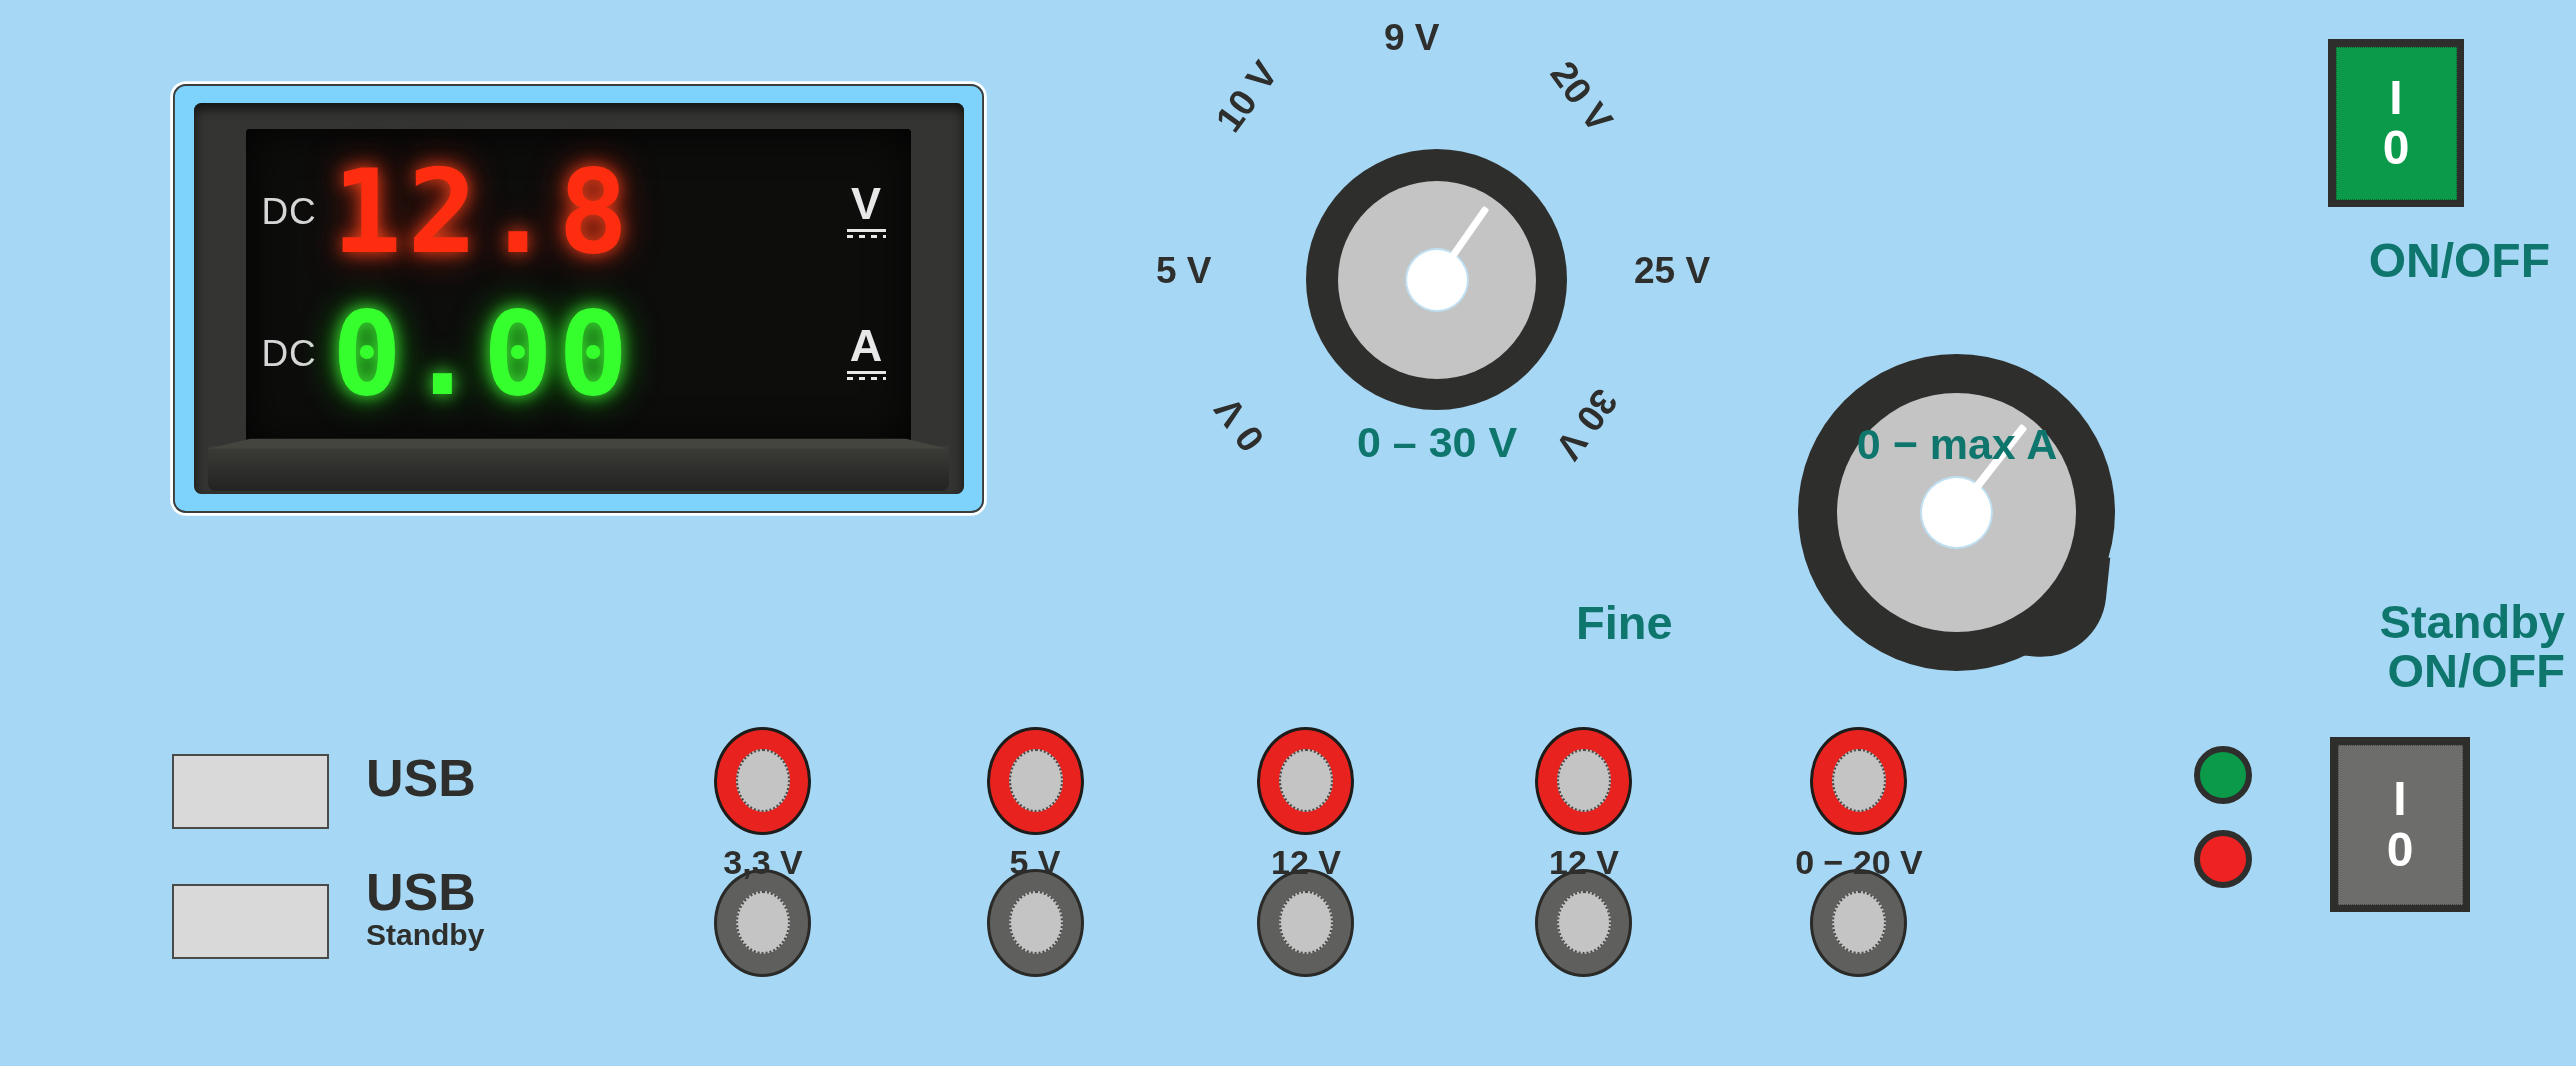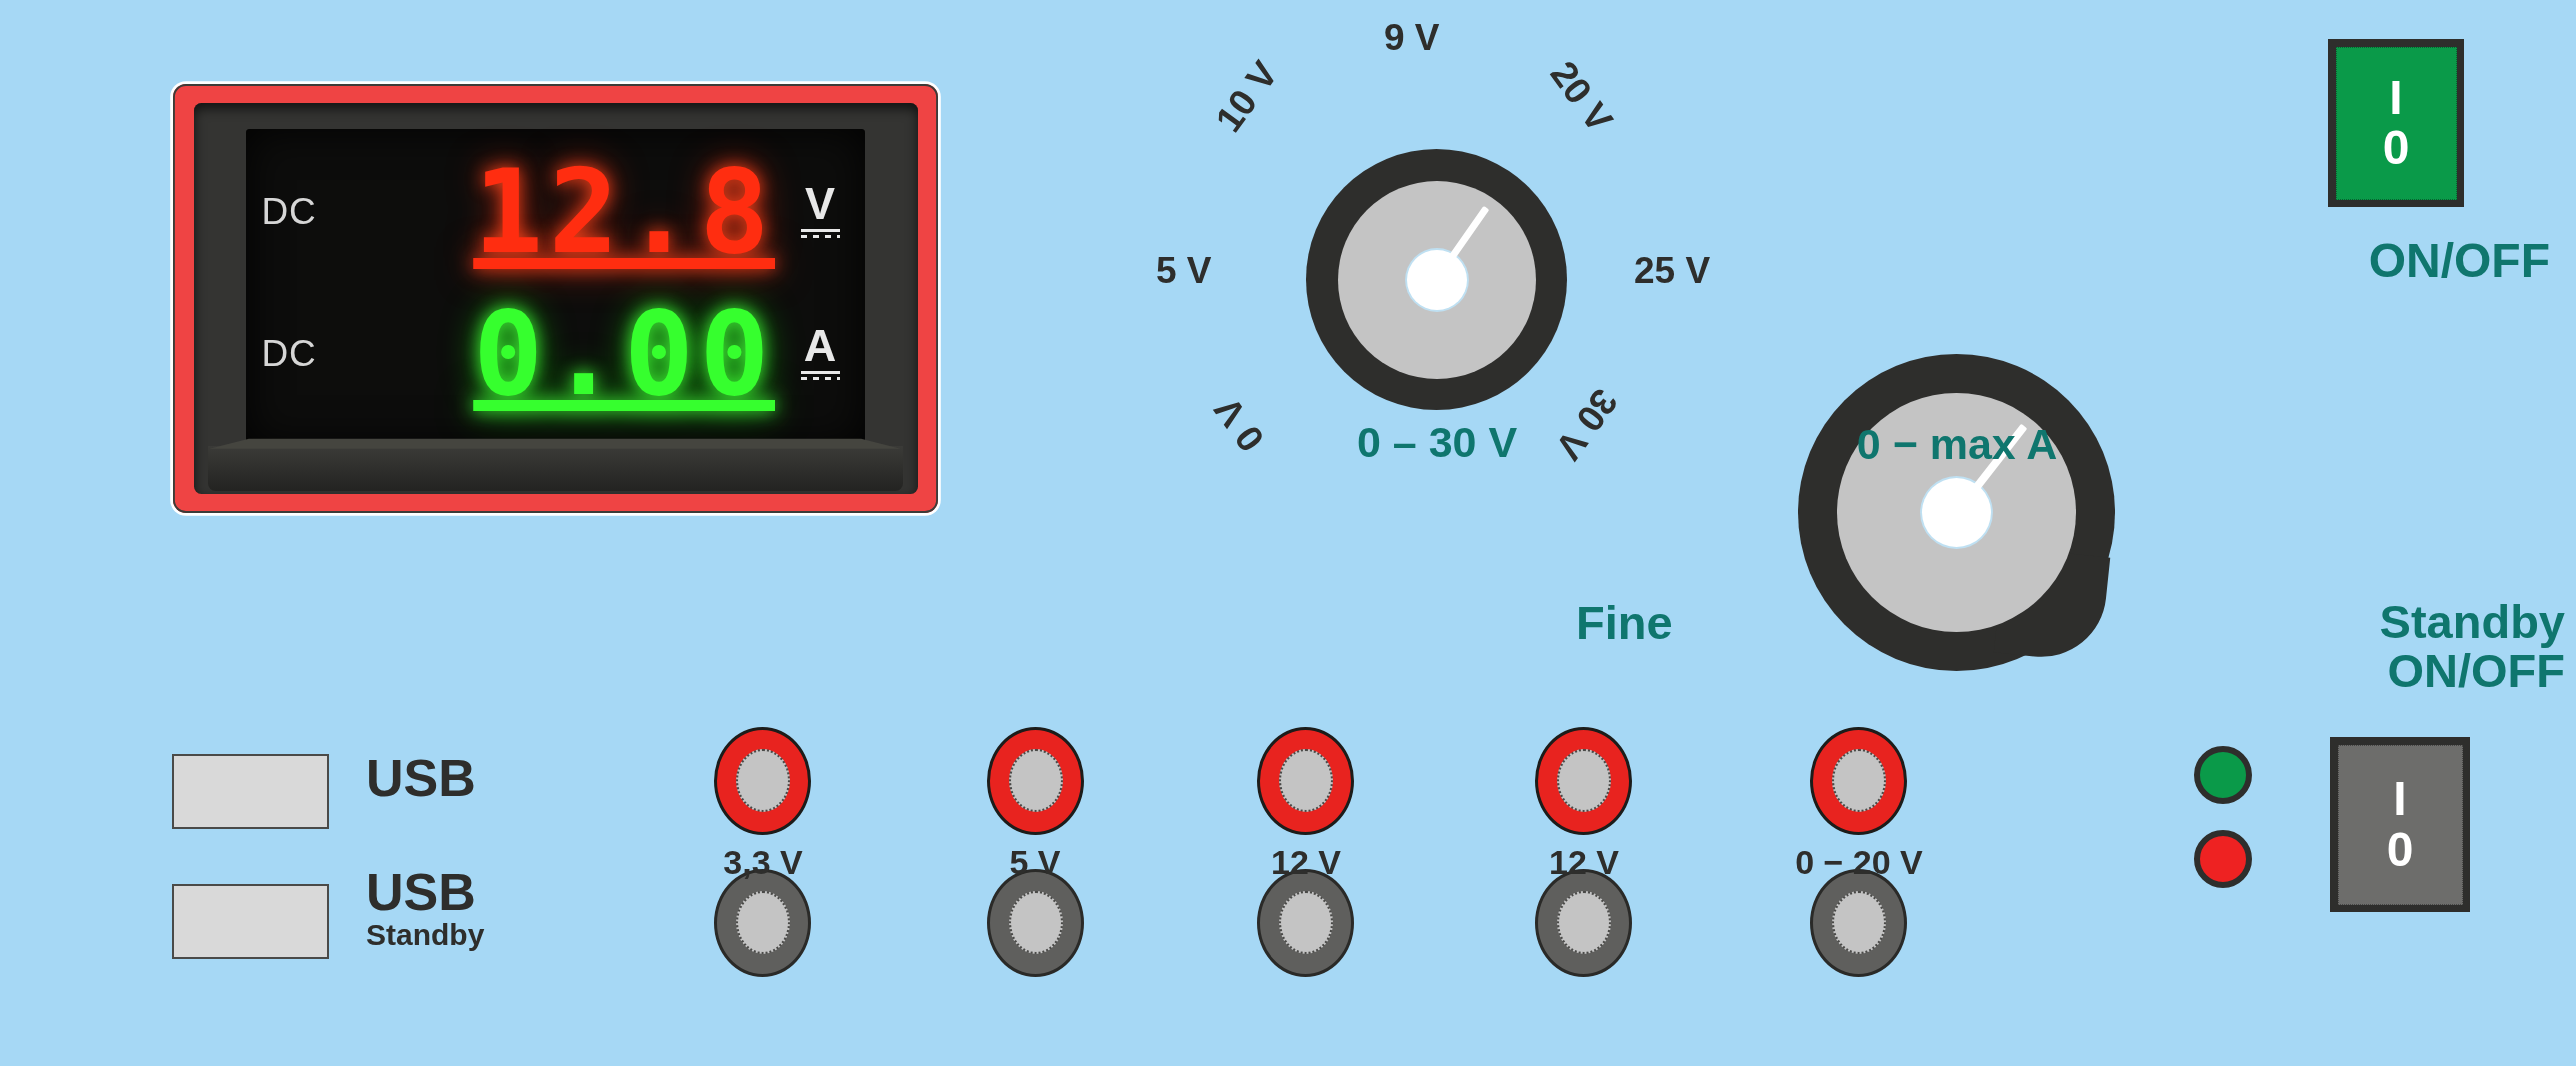--- a/index.html
+++ b/index.html
@@ -8,24 +8,25 @@
     background:#a6d8f5;
     font-family:"Liberation Sans", sans-serif;
     overflow:hidden;
     position:relative;
   }
   .panel{position:absolute;inset:0;background:#a6d8f5;}
 
   
   .meter{
     position:absolute;left:173px;top:84px;width:765px;height:429px;
-    background:#ef4444;
+    background:#7dd3fc;
     border-radius:13px;
     box-shadow: inset 0 0 0 1.9px #3c3c39, 0 0 0 2.8px #ffffff;
     overflow:hidden;
+    padding-left:46px;
   }
   .meter-bezel{
     position:absolute;left:20.5px;top:18.7px;right:20.5px;bottom:18.7px;
     background:#343432;border-radius:7.5px;
     box-shadow:inset 0 5.6px 11.2px rgba(0,0,0,.65);
   }
   .meter-screen{
     position:absolute;left:73px;top:45px;right:73px;bottom:67px;
     background:#0d0d0c;
     border-radius:3.7px;
@@ -41,22 +42,22 @@
     background:#45453f;transform:perspective(37px) rotateX(24deg);
   }
   .row{position:absolute;left:0;right:0;height:140px;display:flex;align-items:center;}
   .row.volts{top:13px;}
   .row.amps{top:155px;}
   .dc-tag{
     width:86px;text-align:center;color:#d6d6d6;font-size:37px;font-weight:400;
     letter-spacing:0.9px;font-family:"Liberation Sans", sans-serif;
   }
   .digits{
-    flex:1;text-align:right;font-family:"DejaVu Sans Mono", monospace;
-    font-size:116px;font-weight:bold;letter-spacing:5.6px;line-height:1;text-decoration:underline;
+    flex:1;text-align:left;font-family:"DejaVu Sans Mono", monospace;
+    font-size:116px;font-weight:bold;letter-spacing:5.6px;line-height:1;
   }
   .digits.v{color:#ff2d10;text-shadow:0 0 17px rgba(255,70,30,.95),0 0 37px rgba(255,40,10,.6);}
   .digits.a{color:#36ff2e;text-shadow:0 0 17px rgba(70,255,60,.95),0 0 37px rgba(20,255,10,.6);}
   .unit{
     width:90px;text-align:center;color:#e8e8e8;font-size:45px;font-weight:600;line-height:.95;
   }
   .unit .bars{display:block;margin:1.9px auto 0;width:39px;}
   .unit .bars i{display:block;height:3.7px;background:#e8e8e8;margin:2.8px 0;}
   .unit .bars i.d{height:2.8px;background:repeating-linear-gradient(to right,#e8e8e8 0 6.5px,transparent 6.5px 12px);}
 

